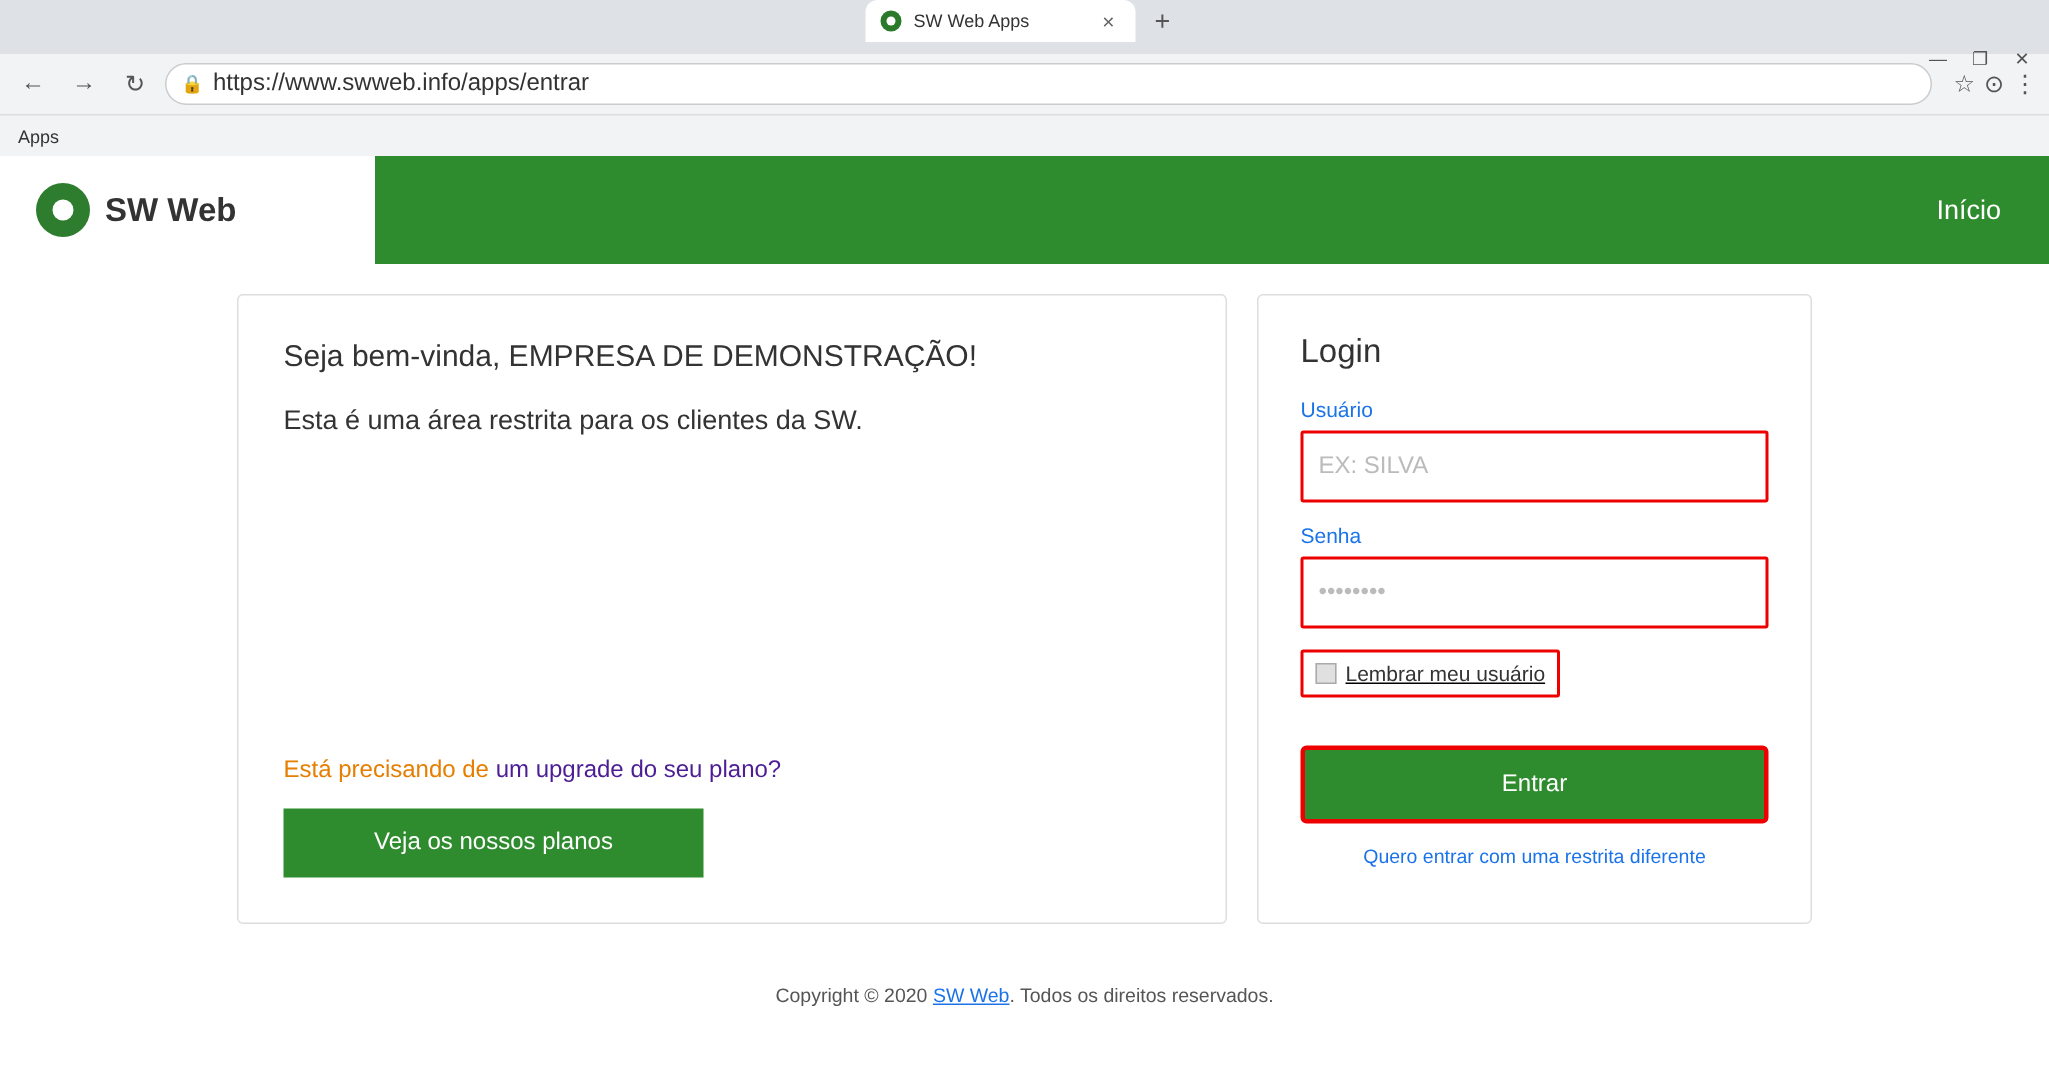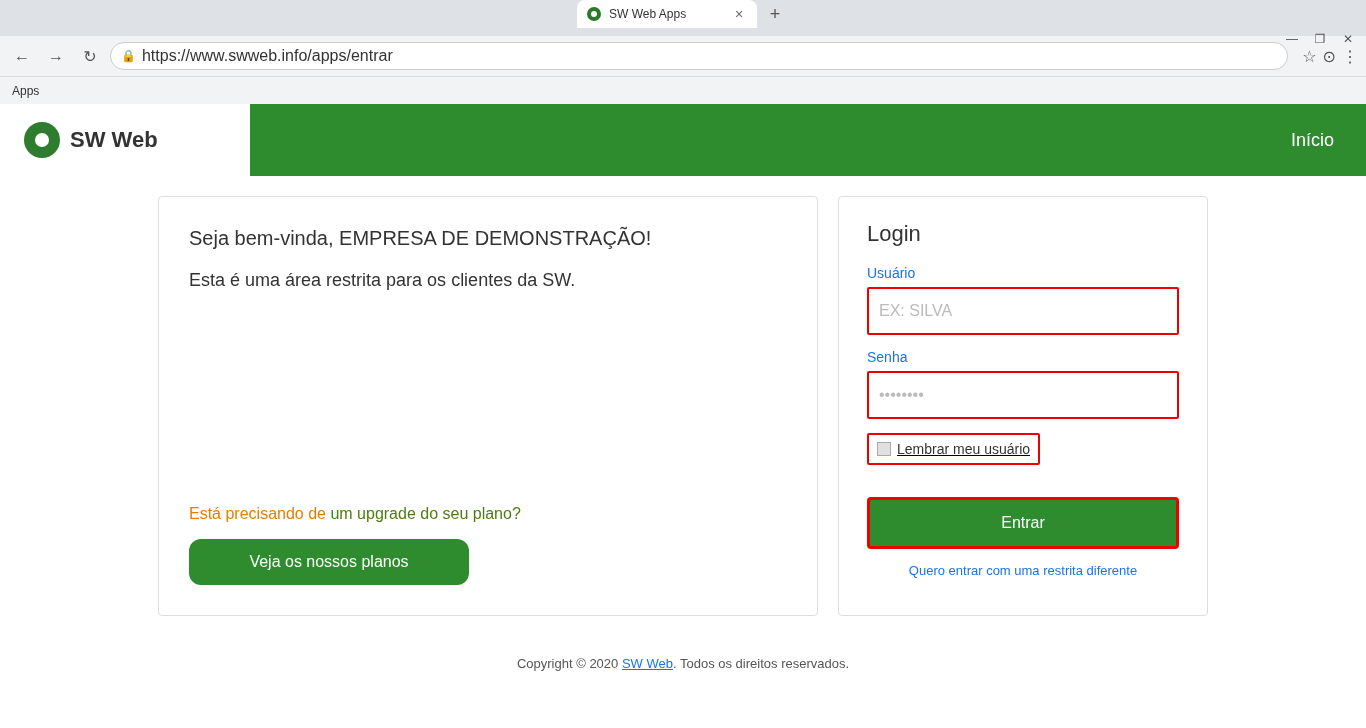--- a/index.html
+++ b/index.html
@@ -233,31 +233,31 @@
     }
     .upgrade-section {
       margin-top: auto;
     }
     .upgrade-question {
       font-size: 16px;
       color: #e67e00;
       margin-bottom: 16px;
     }
     .upgrade-link {
-      color: #4d7c0f;
+      color: #4c1d95;
     }
     .plans-btn {
       background: #2e8b2e;
       color: #fff;
       border: none;
       padding: 14px 0;
       font-size: 16px;
       width: 280px;
       cursor: pointer;
-      border-radius: 12px;
+      border-radius: 0;
       display: block;
     }
 
     
     .right-card {
       background: #fff;
       border: 1px solid #ddd;
       border-radius: 4px;
       padding: 24px 28px;
       flex: 0 0 370px;

